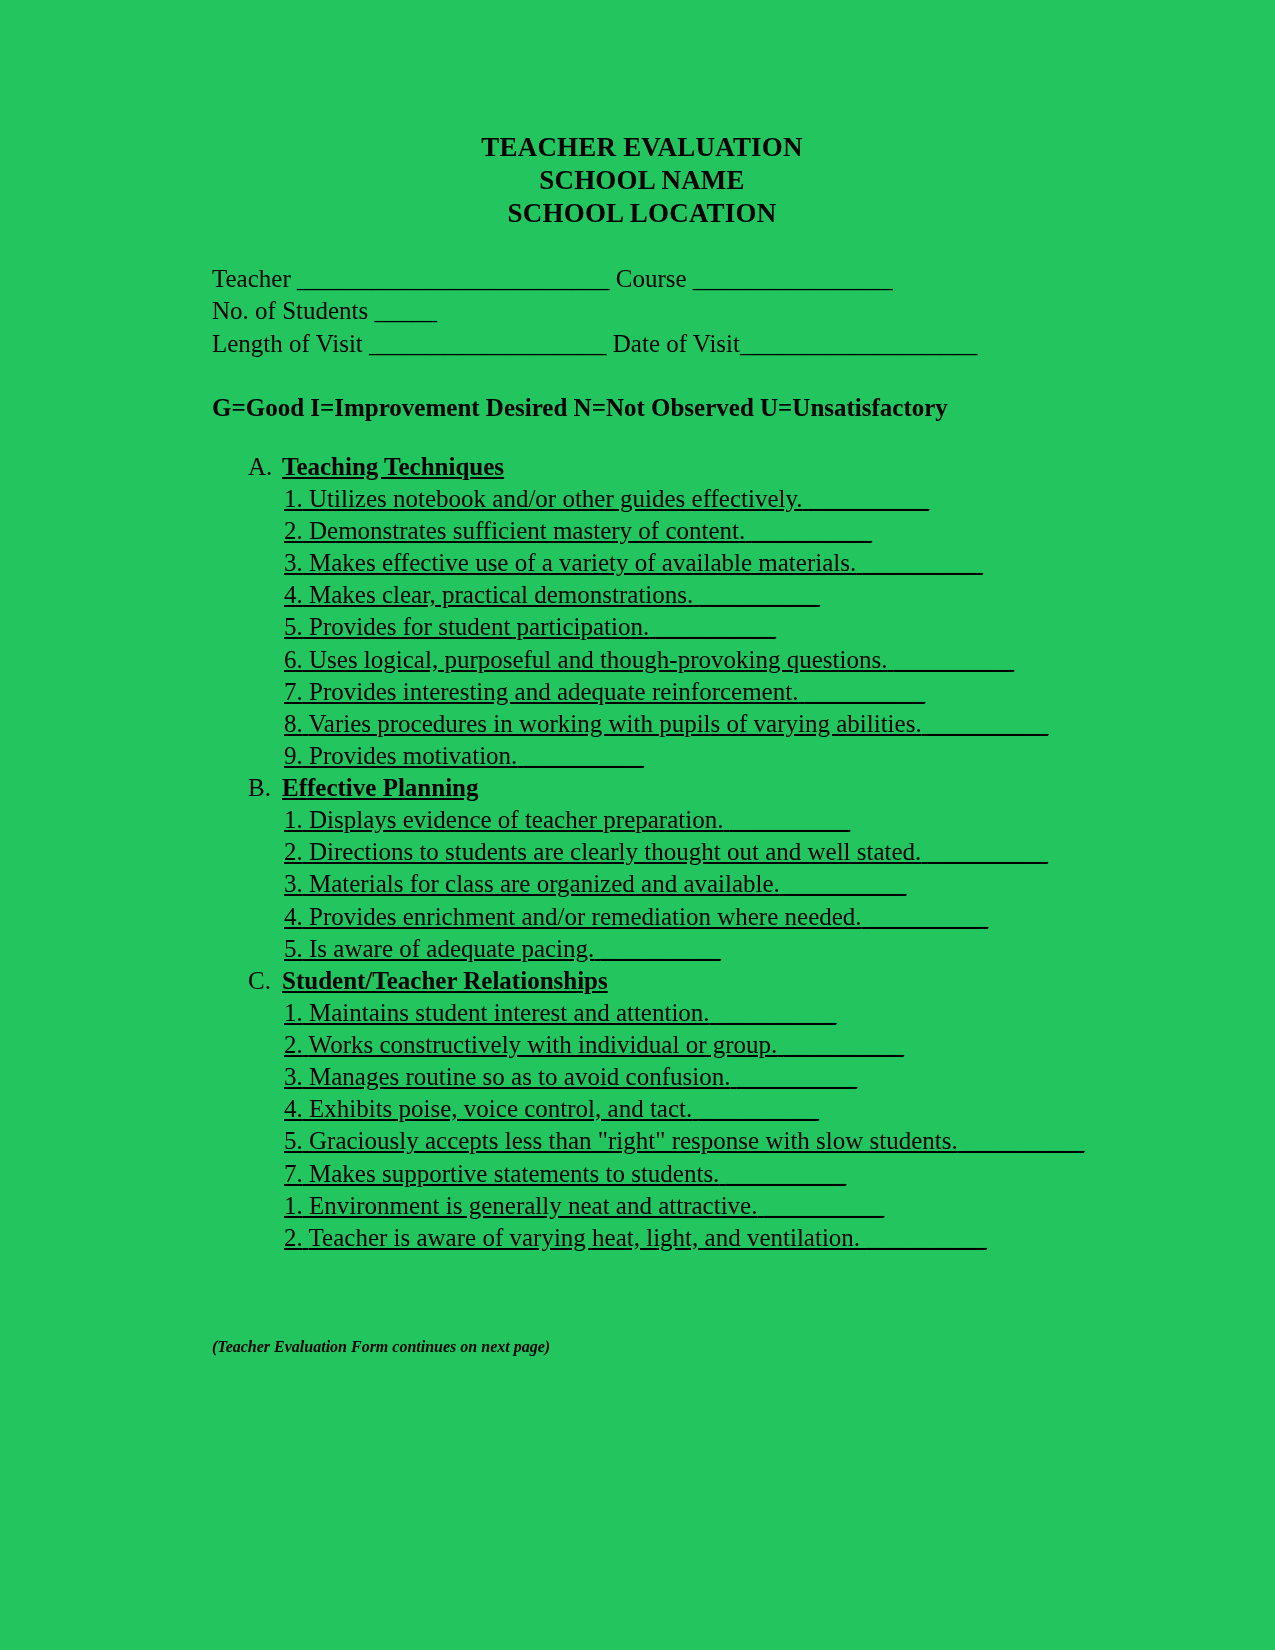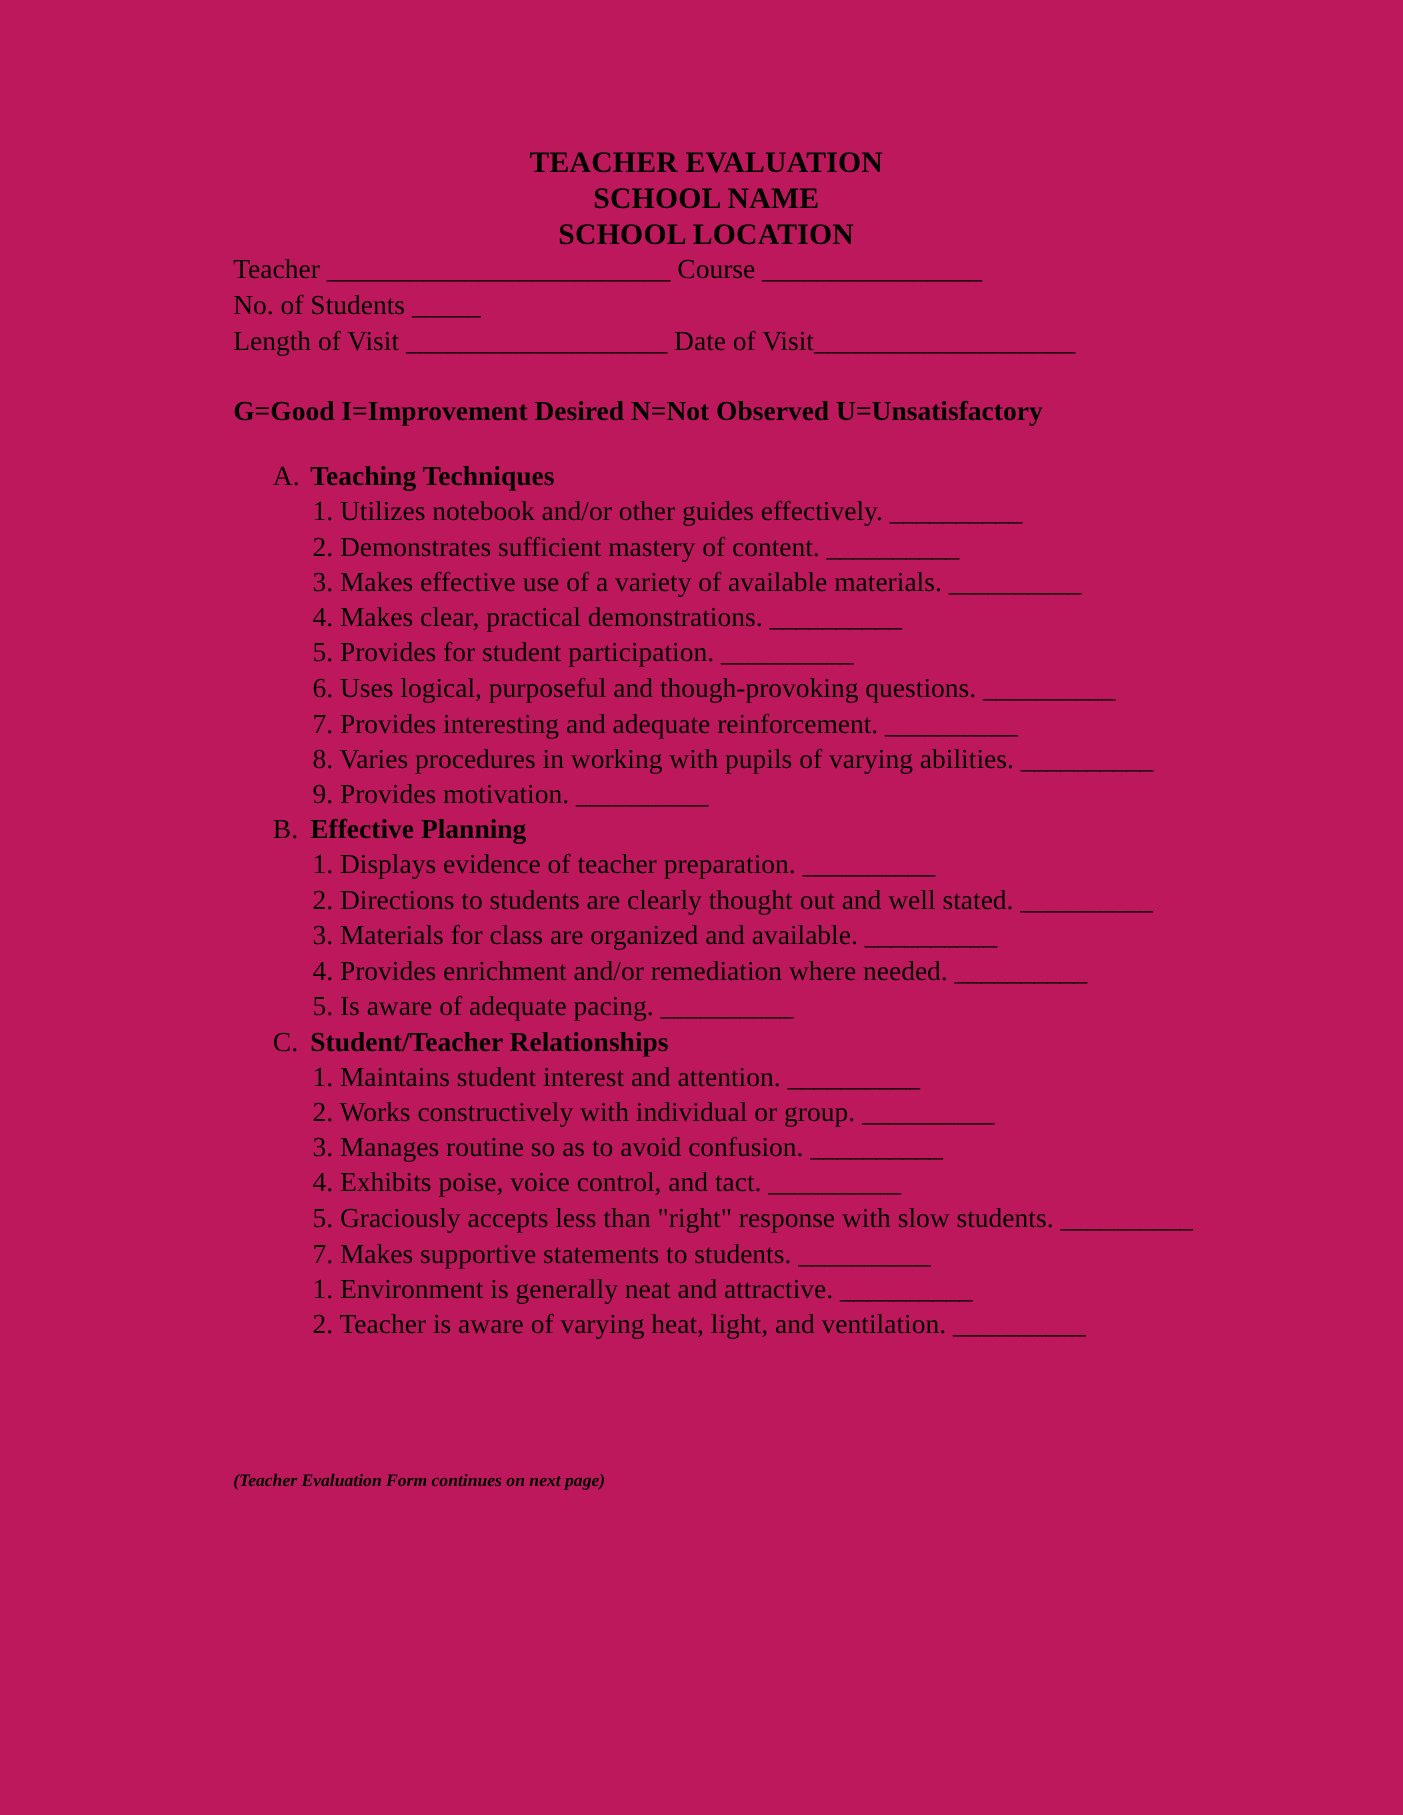--- a/index.html
+++ b/index.html
@@ -4,21 +4,21 @@
 <style>
   html, body {
     margin: 0;
     padding: 0;
     background: #ffffff;
   }
   .page {
     width: 1275px;
     height: 1650px;
     position: relative;
-    background: #be185d;
+    background: #22c55e;
     font-family: "Liberation Serif", "DejaVu Serif", serif;
     color: #000000;
     box-sizing: border-box;
     overflow: hidden;
   }
   .inner {
     position: absolute;
     left: 212px;
     top: 131px;
     width: 860px;
@@ -29,20 +29,21 @@
     text-align: center;
     font-weight: bold;
     font-size: 27px;
     line-height: 1.22;
     letter-spacing: 0.2px;
   }
   .title-line { display: block; white-space: nowrap; }
 
   
   .fields {
+    margin-top: 33px;
     font-size: 25px;
     line-height: 1.30;
   }
   .field-row { display: block; white-space: nowrap; }
 
   
   .instructions {
     margin-top: 32px;
     font-size: 25px;
     line-height: 1.30;
@@ -52,21 +53,21 @@
     display: block;
   }
   .instructions .scale-intro { display: block; }
 
   
   .sections {
     margin-top: 26px;
     font-size: 25px;
     line-height: 1.285;
   }
-  .section { display: block; }
+  .section { display: block; text-decoration: underline; }
   .section-head {
     display: block;
     white-space: nowrap;
     padding-left: 36px;
   }
   .section-letter {
     display: inline-block;
     width: 34px;
   }
   .section-title { font-weight: bold; }

